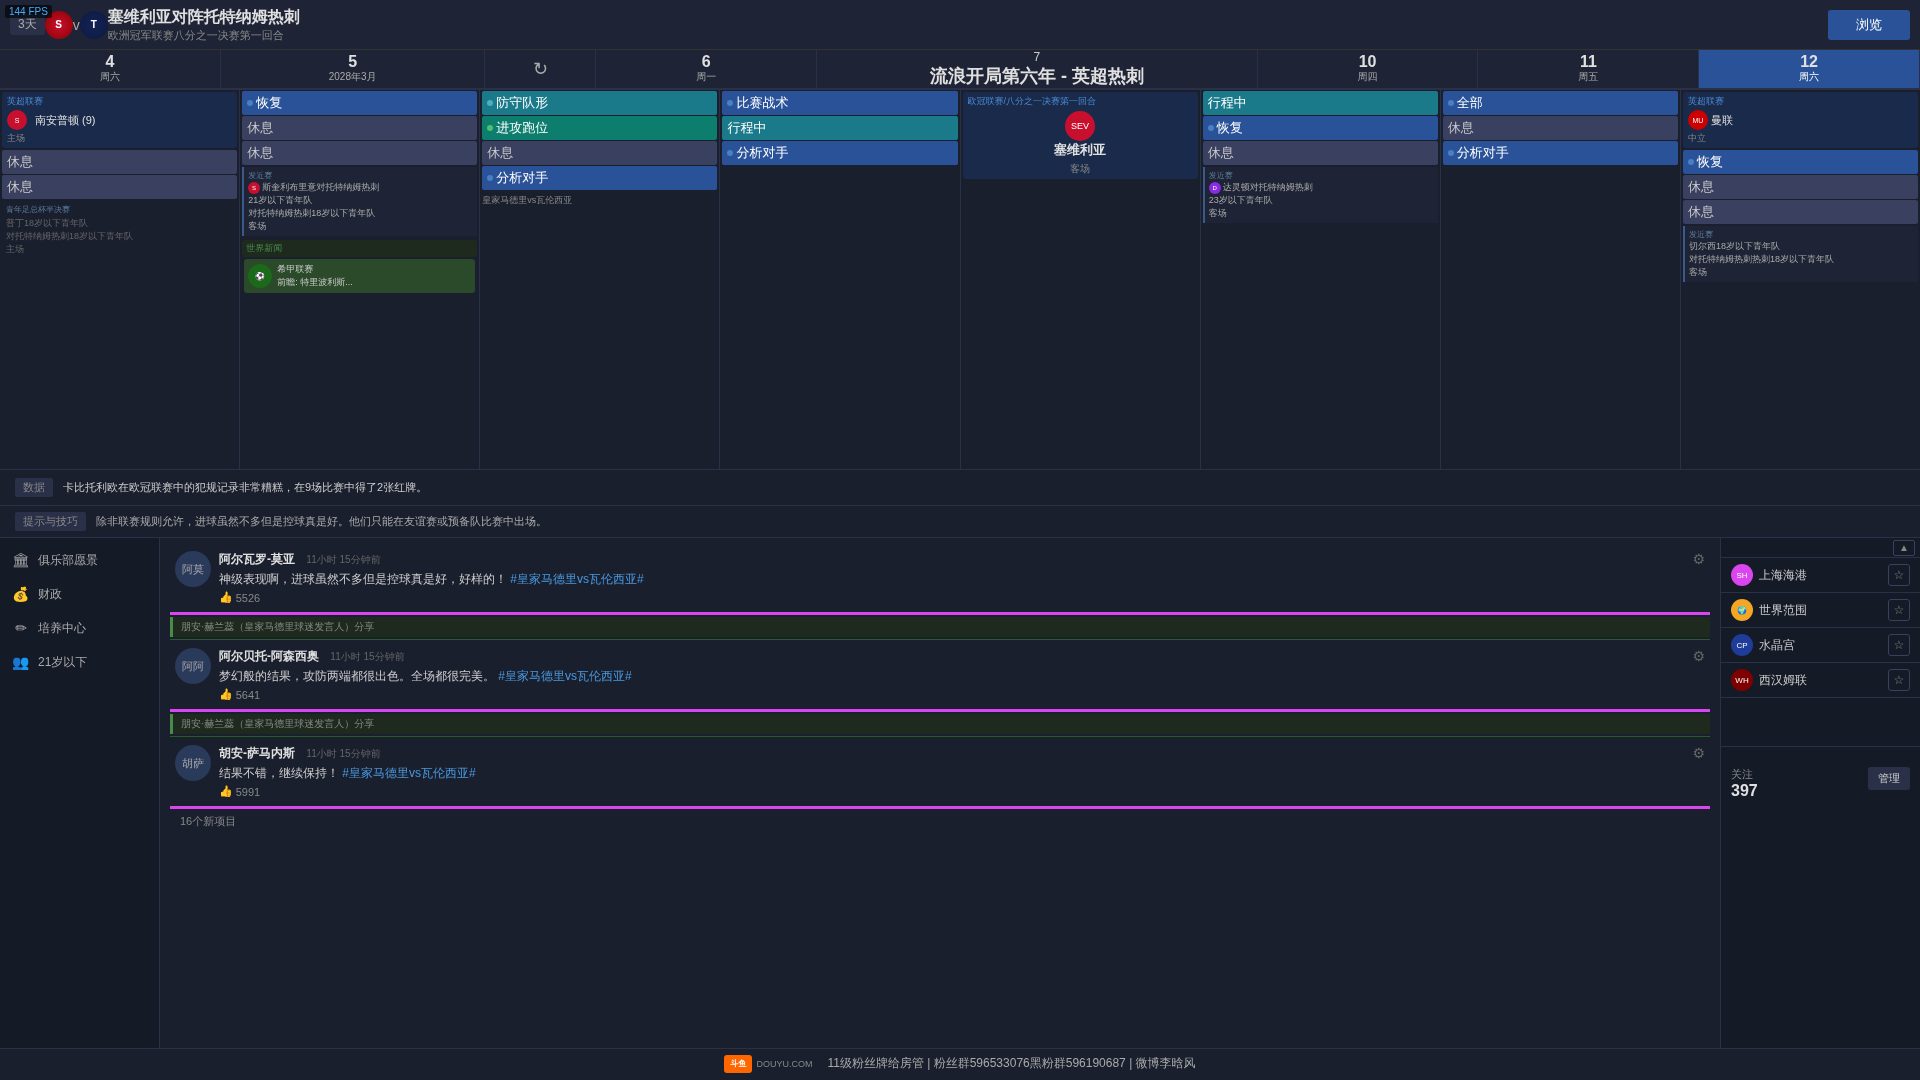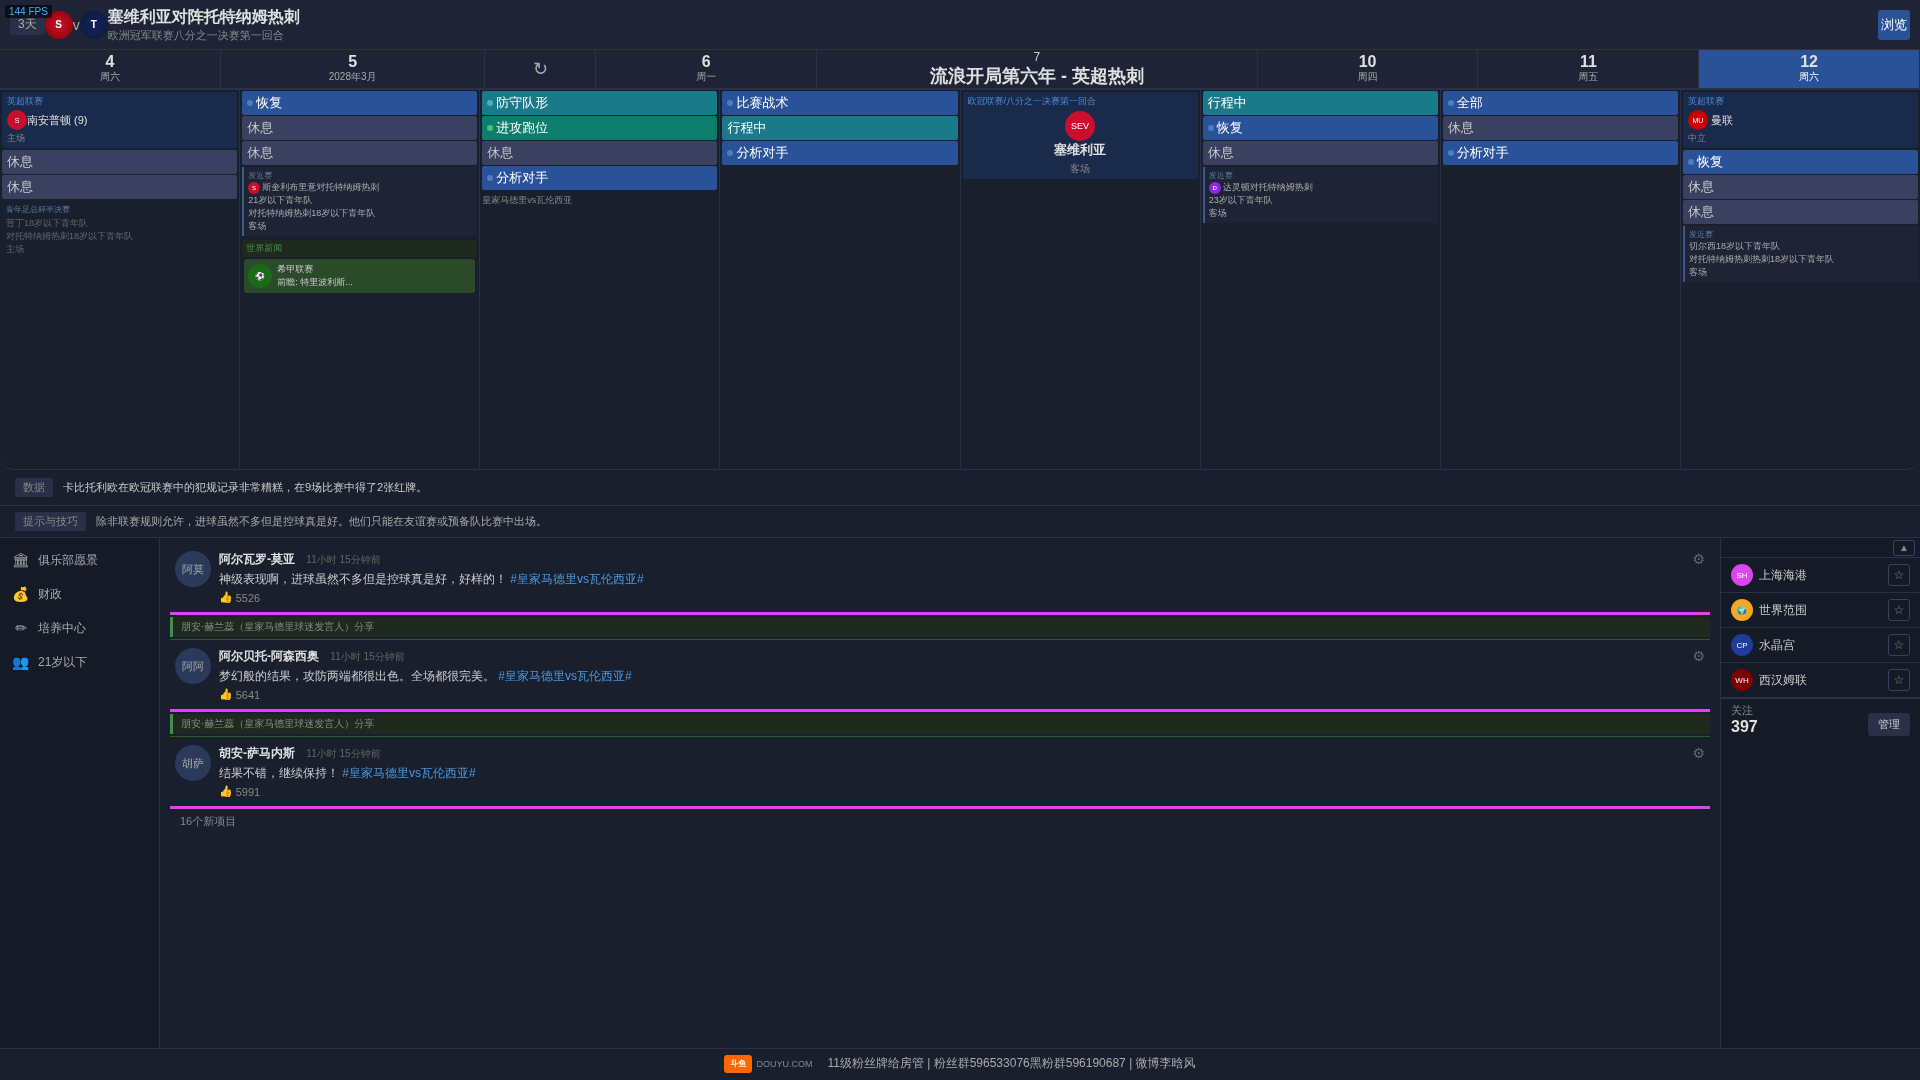--- a/index.html
+++ b/index.html
@@ -61,21 +61,21 @@
     .match-subtitle {
       color: #888;
       font-size: 11px;
     }
     .browse-btn {
       position: absolute;
       right: 10px;
       background: #2a5298;
       color: white;
       border: none;
-      padding: 6px 3px;
+      padding: 6px 28px;
       border-radius: 3px;
       cursor: pointer;
       font-size: 13px;
       font-family: inherit;
     }
 
     
     .calendar-header {
       background: #1e2435;
       height: 40px;
@@ -118,21 +118,20 @@
       font-size: 18px;
       color: #e0e0e0;
       font-weight: bold;
     }
 
     
     .calendar-grid {
       display: flex;
       height: 380px;
       border-bottom: 1px solid #2a3048;
-      border-radius: 14px;
     }
     .cal-col {
       flex: 1;
       border-right: 1px solid #2a3048;
       overflow: hidden;
     }
     .cal-col:last-child { border-right: none; }
 
     .event-block {
       padding: 3px 5px;
@@ -365,25 +364,26 @@
       display: flex;
       align-items: center;
       justify-content: center;
       color: #888;
       cursor: pointer;
       font-size: 12px;
     }
 
     
     .follow-section {
-      padding: 4px 10px;
-      display: flex;
-      align-items: flex-end;
+      padding: 20px 10px;
+      display: flex;
+      align-items: flex-start;
       justify-content: space-between;
       border-top: 1px solid #2a3048;
+      margin-top: 48px;
     }
     .follow-count { font-size: 11px; color: #888; }
     .follow-num { font-size: 16px; font-weight: bold; color: #e0e0e0; }
     .manage-btn {
       background: #2a3048;
       color: #ccc;
       border: none;
       padding: 4px 10px;
       border-radius: 3px;
       cursor: pointer;
@@ -500,21 +500,21 @@
     <span class="day-num">12</span>
     <span class="day-name" style="color:#fff">周六</span>
   </div>
 </div>
 
 <div class="calendar-grid">
 
   <div class="cal-col">
     <div style="margin:2px; background:#1a2a4a; border-radius:3px; padding:3px 5px;">
       <div style="font-size:9px; color:#4a8ad4;">英超联赛</div>
-      <div style="display:flex;align-items:center;gap:0;margin:2px 0;">
+      <div style="display:flex;align-items:center;gap:8px;margin:2px 0;">
         <div style="width:20px;height:20px;border-radius:50%;background:#c8102e;display:flex;align-items:center;justify-content:center;font-size:7px;color:#fff;">S</div>
         <span style="font-size:11px;color:#e0e0e0;">南安普顿 (9)</span>
       </div>
       <div style="font-size:9px;color:#888;">主场</div>
     </div>
     <div class="event-block gray">休息</div>
     <div class="event-block gray">休息</div>
     <div style="margin:2px; padding:3px 4px; font-size:9px; color:#666;">
       <div style="font-size:8px;color:#5a7a9a;margin-bottom:2px;">青年足总杯半决赛</div>
       <div>普丁18岁以下青年队<br>对托特纳姆热刺18岁以下青年队<br>主场</div>

